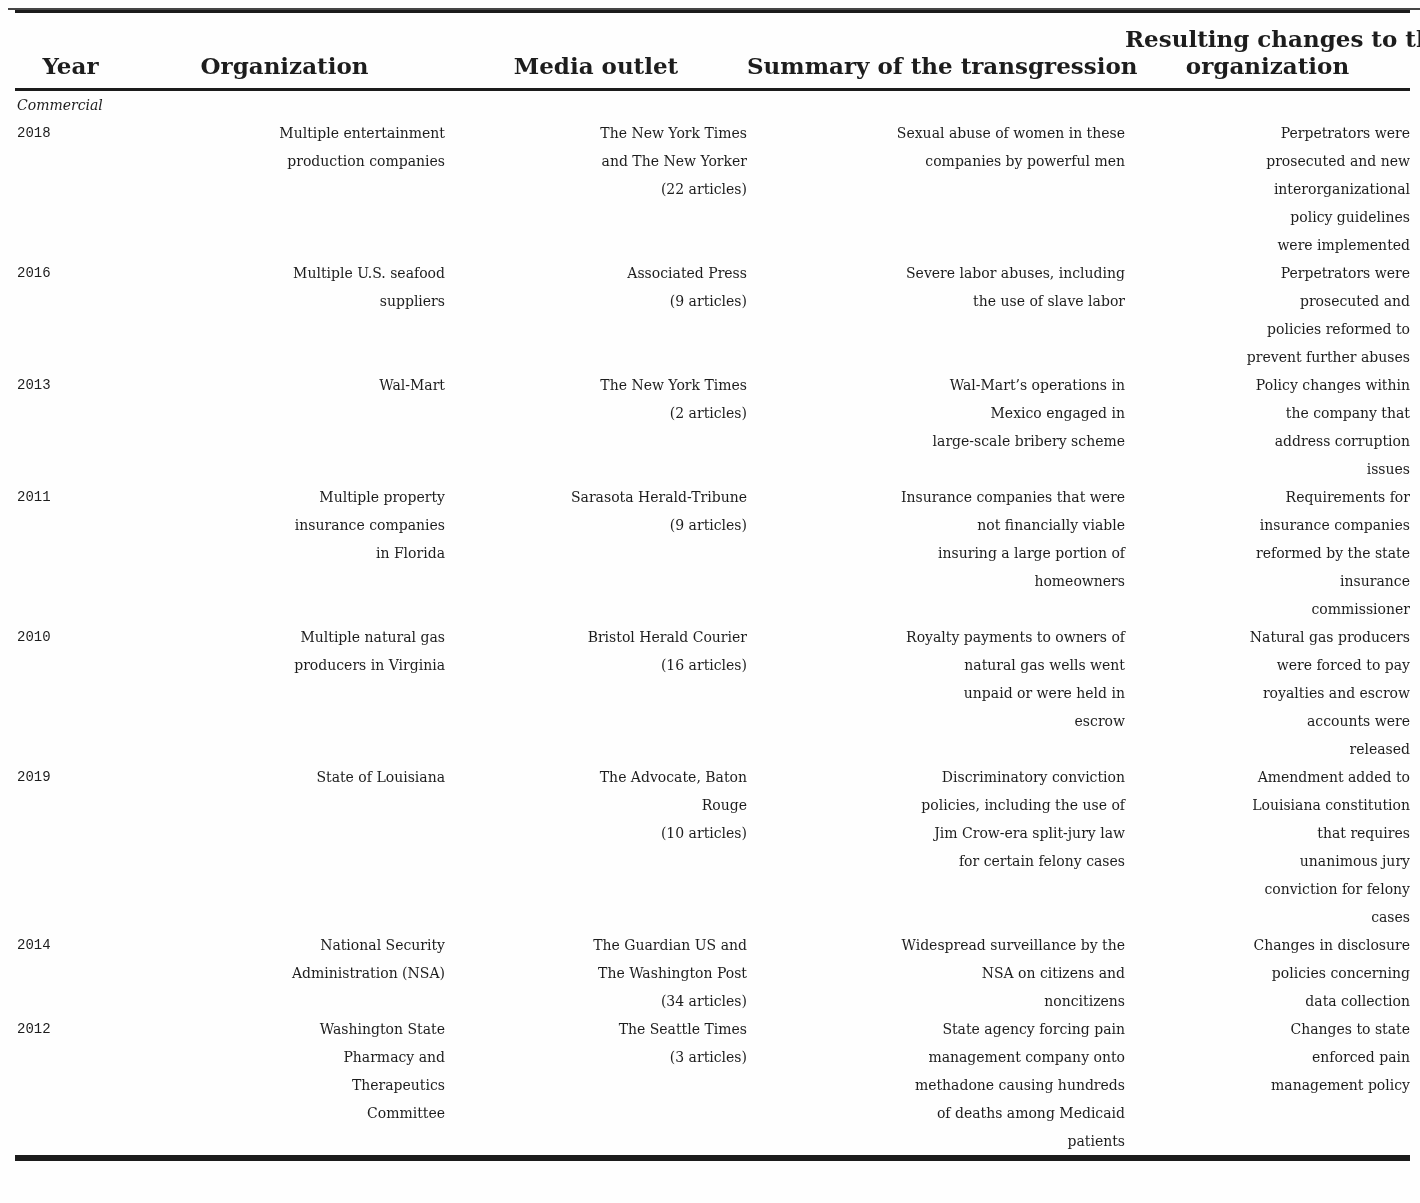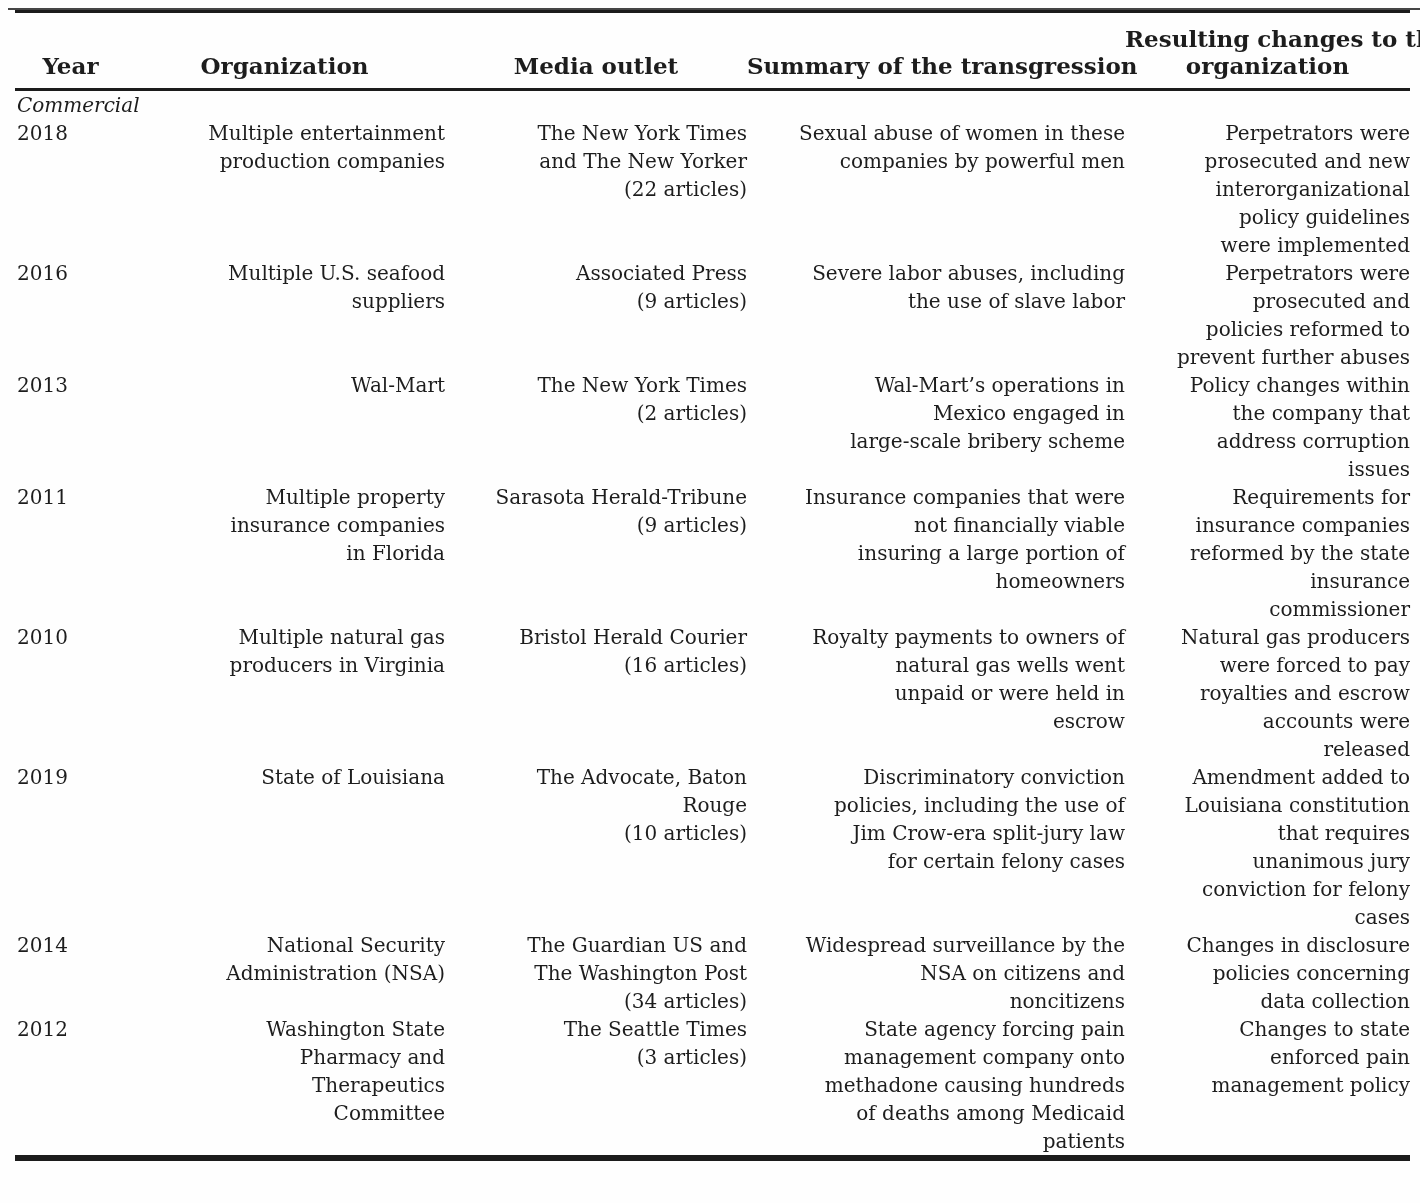--- a/index.html
+++ b/index.html
@@ -31,30 +31,30 @@
     line-height: 27px;
     font-weight: bold;
     padding: 12px 0 9px 0;
     border-bottom: 3px solid #1c1c1c;
     text-align: center;
     white-space: nowrap;
   }
   thead th.h-year { text-align: center; padding-left: 2px; }
   tbody td {
     vertical-align: top;
-    font-size: 20px;
+    font-size: 14px;
     line-height: 28px;
     padding: 0;
   }
   td.section-label {
     font-style: italic;
     padding-left: 2px;
     white-space: nowrap;
   }
-  td.year { padding-left: 2px; }
+  td.year { padding-left: 2px; font-family: Liberation Mono, monospace; }
   .hang {
     padding-left: 26px;
     text-indent: -26px;
     white-space: nowrap;
     text-align: right;
   }
   td.summary .hang { }
   .it { }
 </style>
 </head>

